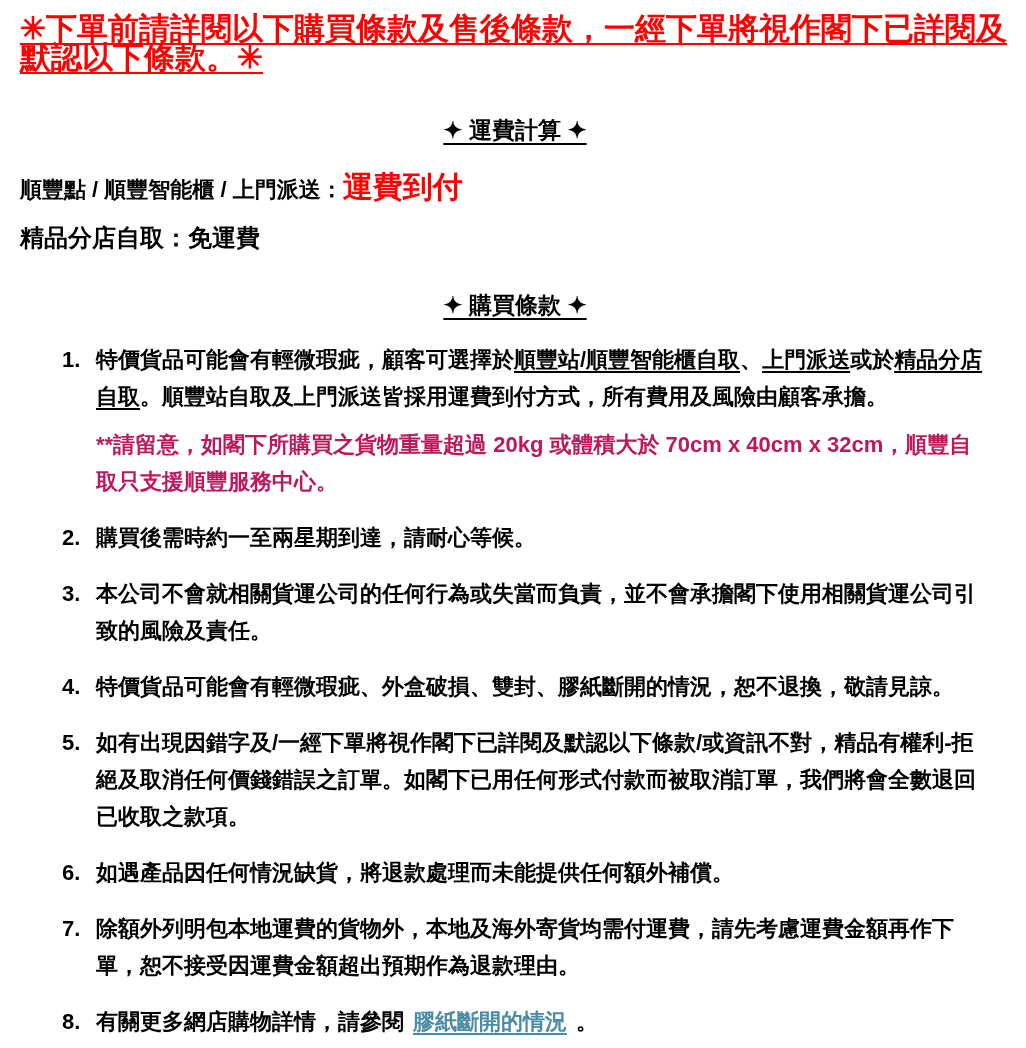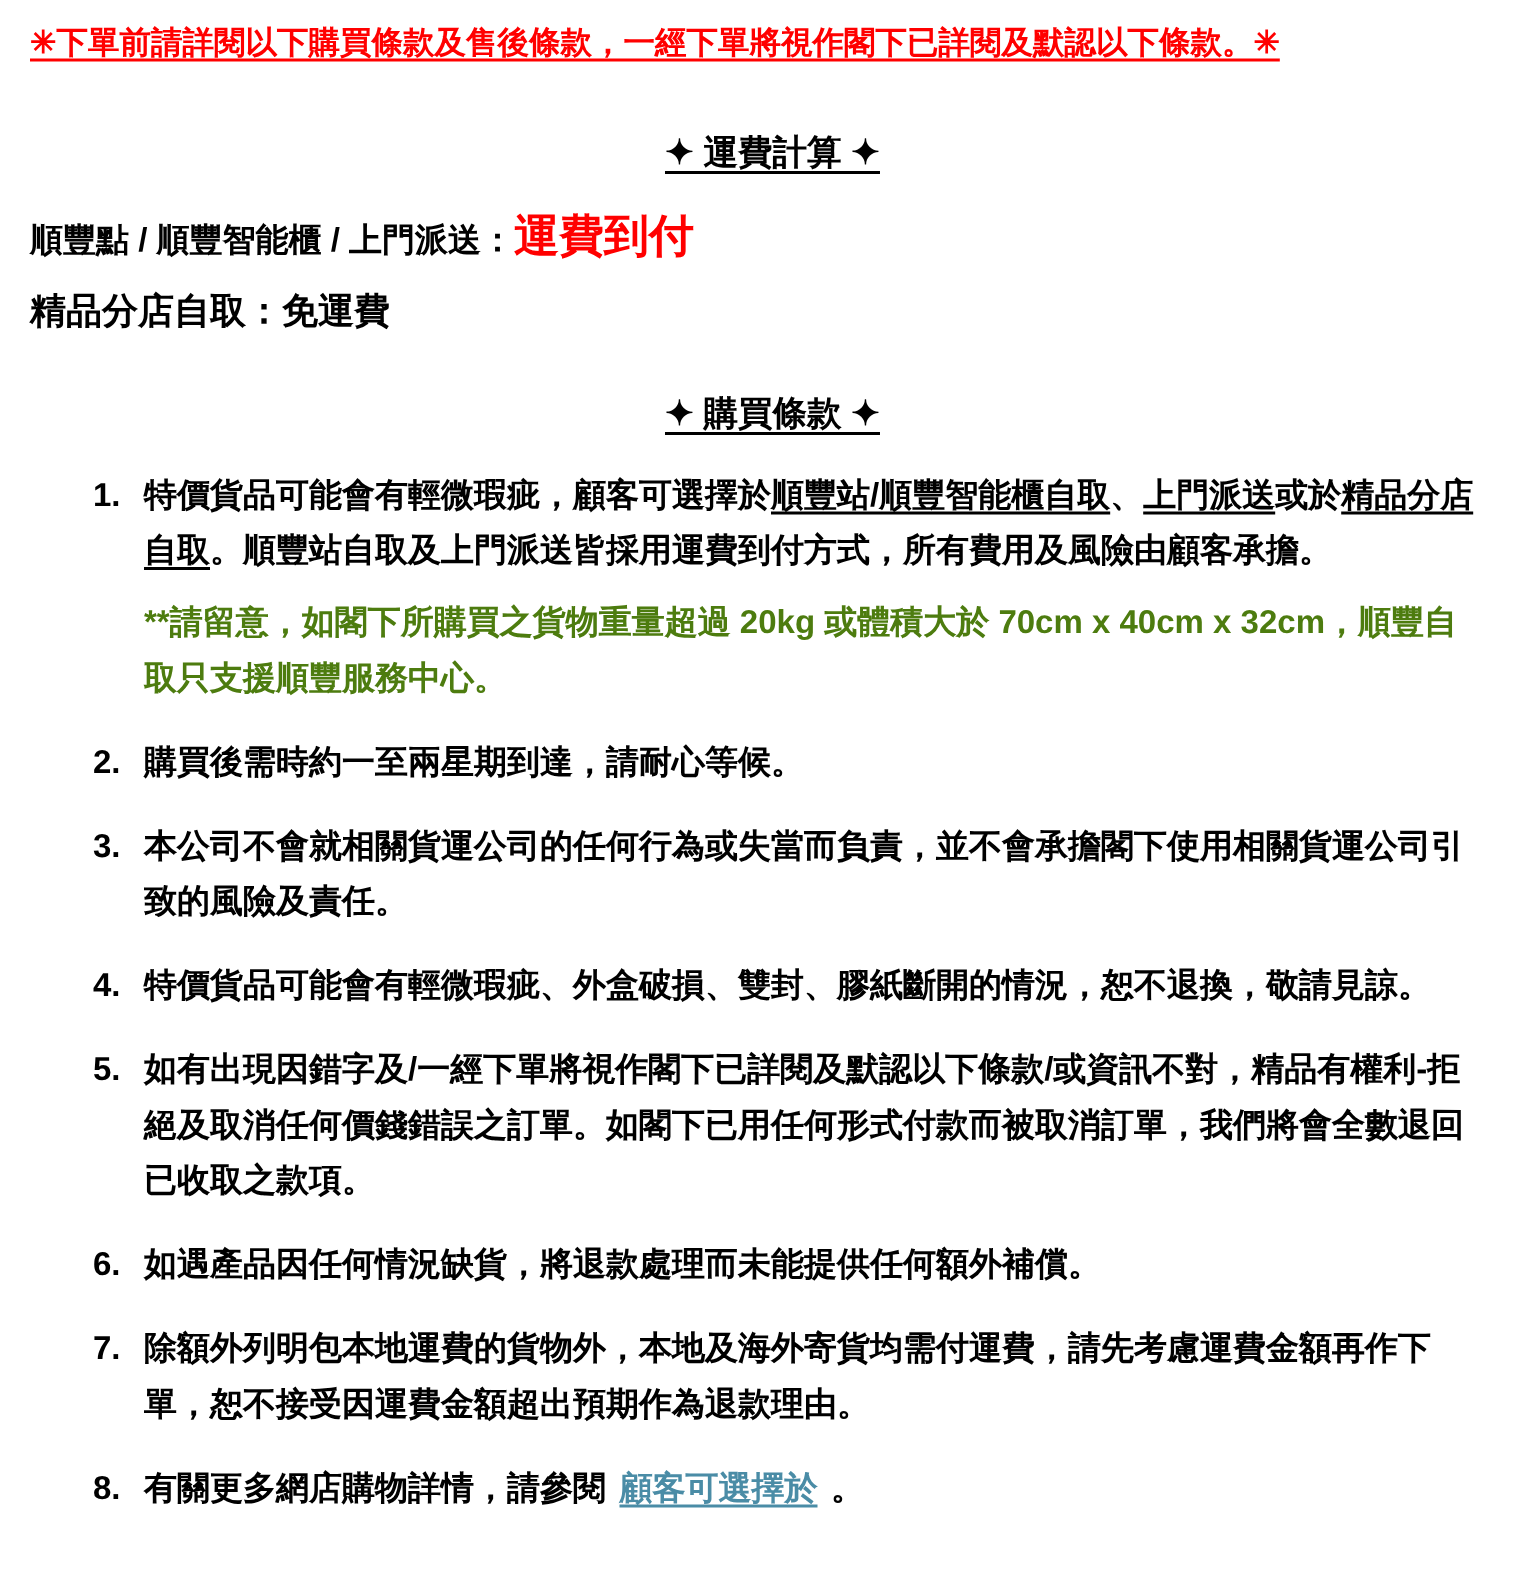--- a/index.html
+++ b/index.html
@@ -8,21 +8,21 @@
     background: #ffffff;
     color: #000000;
     font-family: "Liberation Sans", sans-serif;
     font-weight: 700;
     overflow: hidden;
   }
   .page { padding: 12px 16px 0 20px; }
 
   .top-notice {
     margin: 2px 0 0;
-    font-size: 21px;
+    font-size: 31px;
     line-height: 29px;
     color: #ff0000;
     text-decoration: underline;
     text-decoration-thickness: 2px;
     text-underline-offset: 4px;
   }
 
   .section-title {
     margin: 44px 0 0;
     font-size: 23px;
@@ -62,21 +62,21 @@
   .num { width: 34px; flex: none; }
   .content { max-width: 895px; }
   .content p { margin: 0; }
 
   .u {
     text-decoration: underline;
     text-decoration-thickness: 2px;
     text-underline-offset: 4px;
   }
   .red-note {
-    color: #4d7c0f;
+    color: #be185d;
     margin-top: 11px !important;
   }
   a.guide-link {
     color: #4a8ca6;
     text-decoration: underline;
     text-underline-offset: 4px;
     margin: 0 9px;
     cursor: pointer;
   }
 </style>
@@ -143,18 +143,18 @@
     <div class="item">
       <span class="num">7.</span>
       <div class="content">
         <p>除額外列明包本地運費的貨物外，本地及海外寄貨均需付運費，請先考慮運費金額再作下單，恕不接受因運費金額超出預期作為退款理由。</p>
       </div>
     </div>
 
     <div class="item">
       <span class="num">8.</span>
       <div class="content">
-        <p><span>有關更多網店購物詳情，請參閱</span><a class="guide-link" href="#">顧客可選擇於</a><span>。</span></p>
+        <p><span>有關更多網店購物詳情，請參閱</span><a class="guide-link" href="#">膠紙斷開的情況</a><span>。</span></p>
       </div>
     </div>
 
   </div>
 </div>
 
 </body></html>

